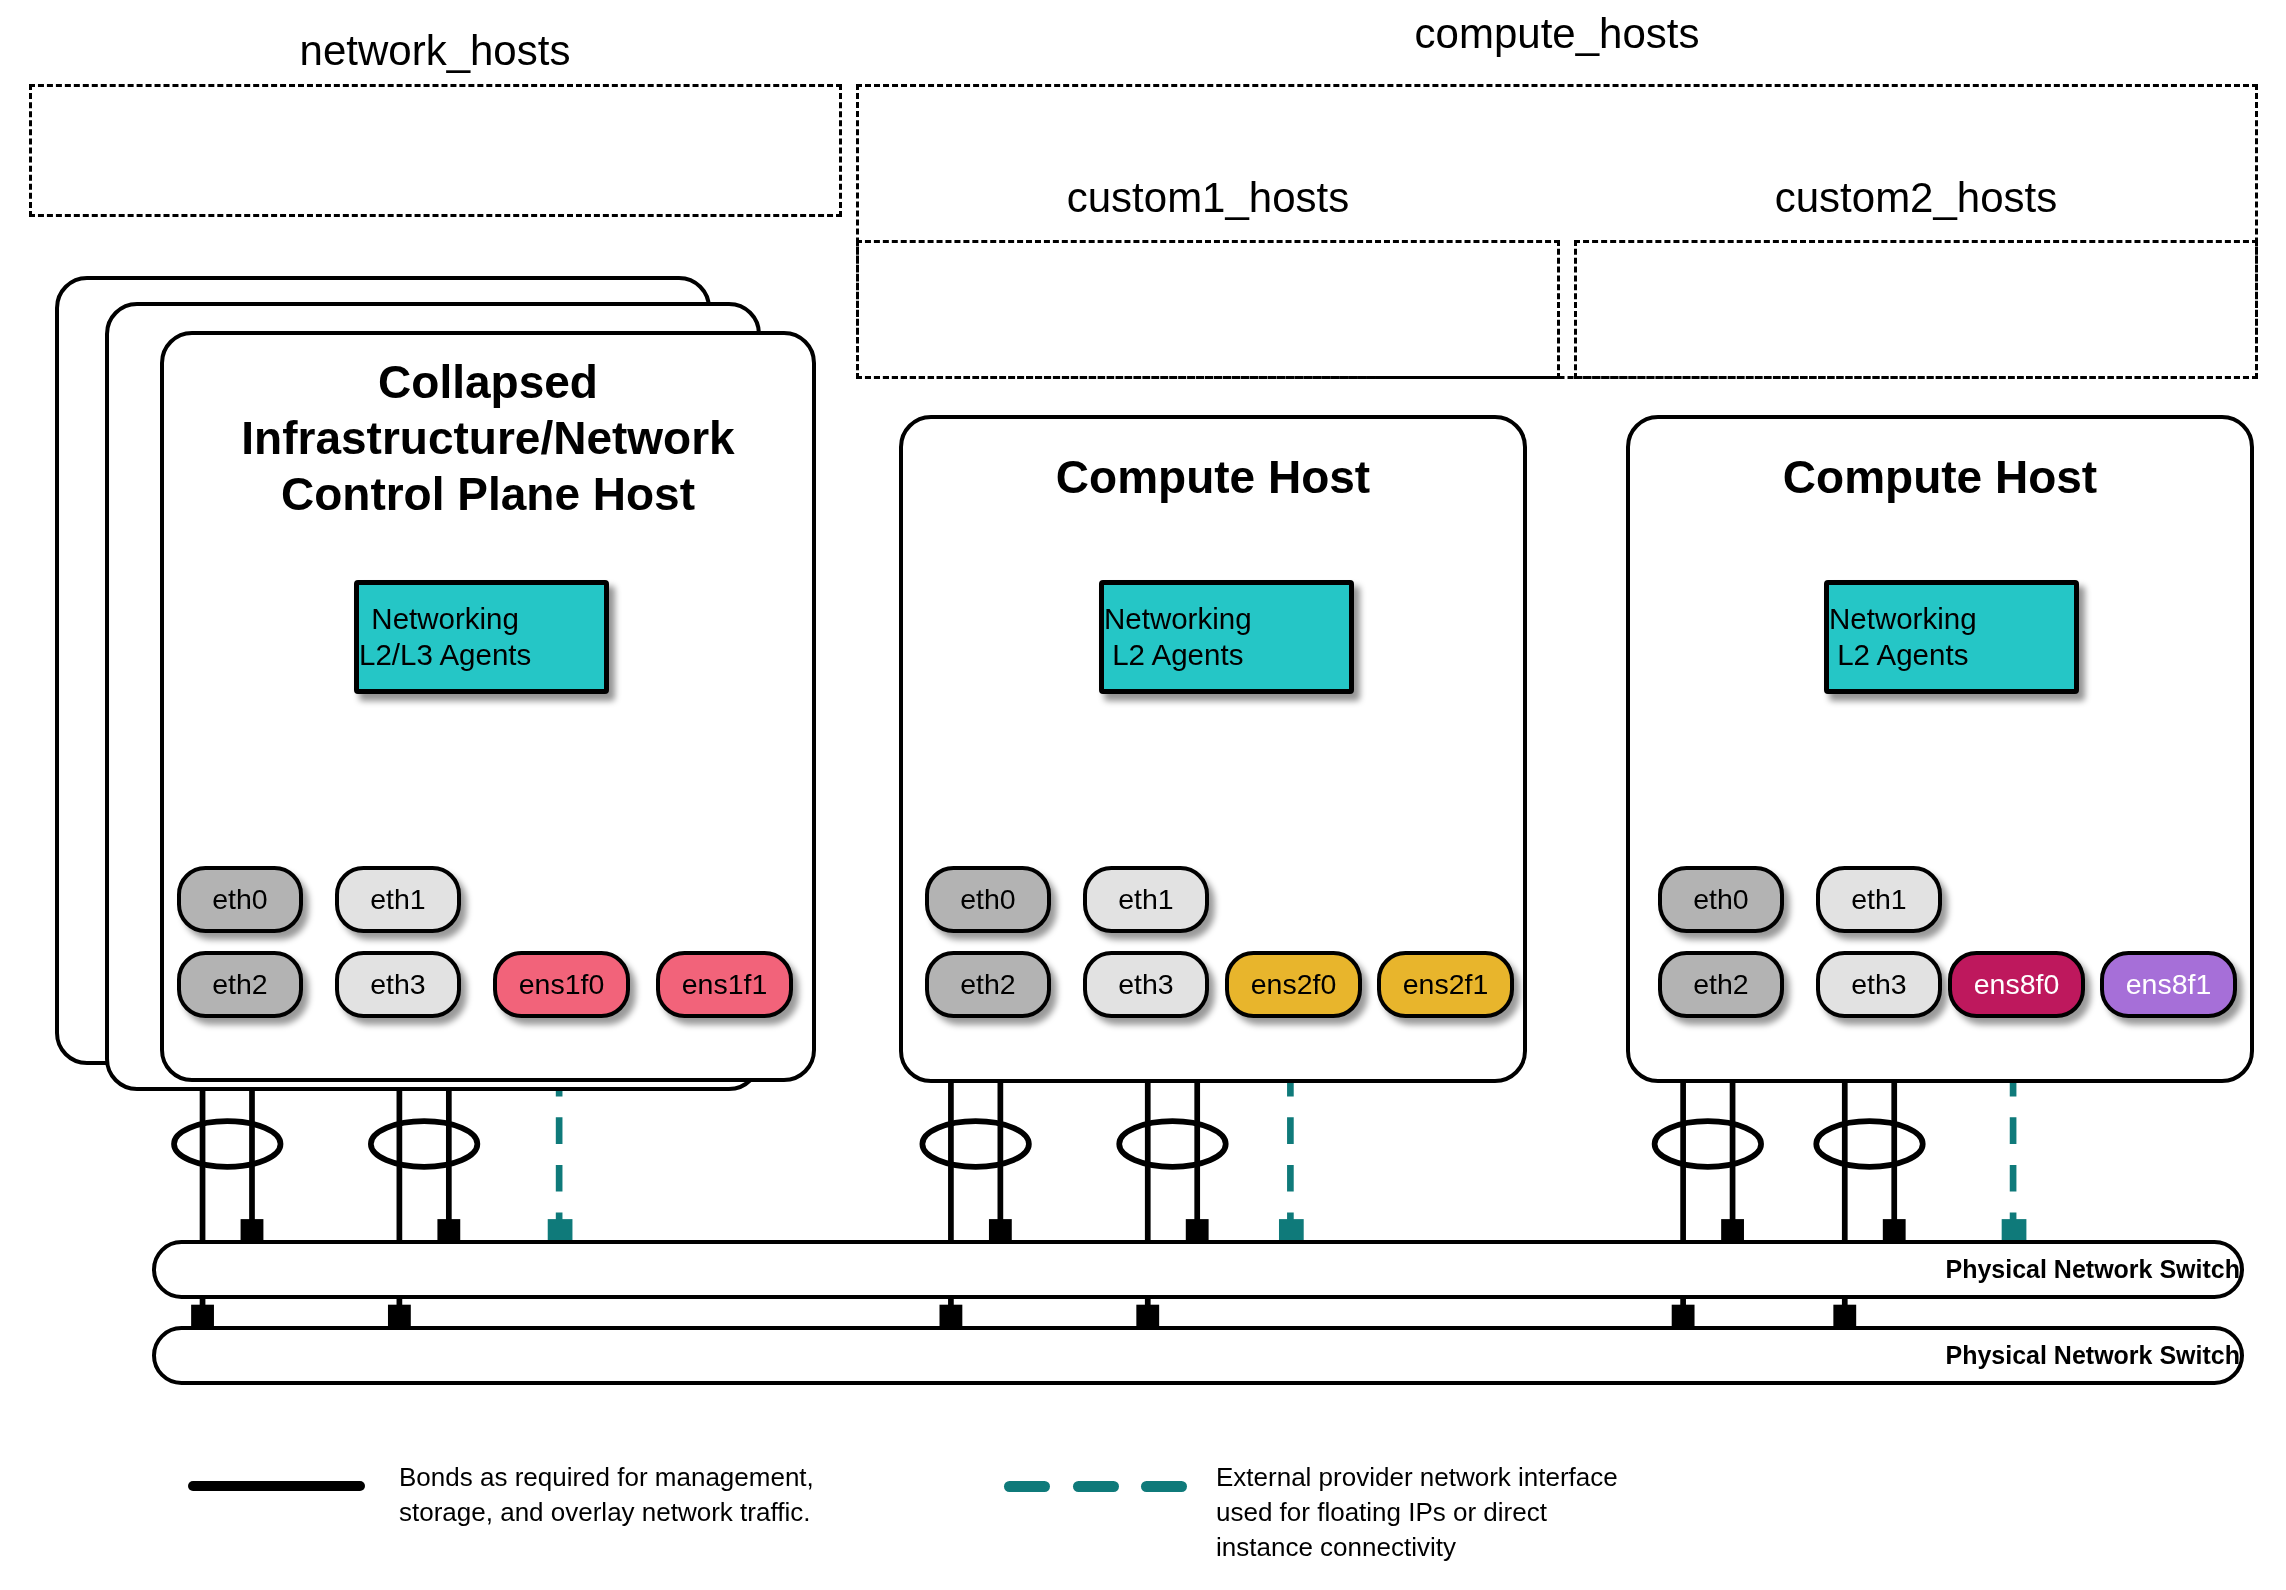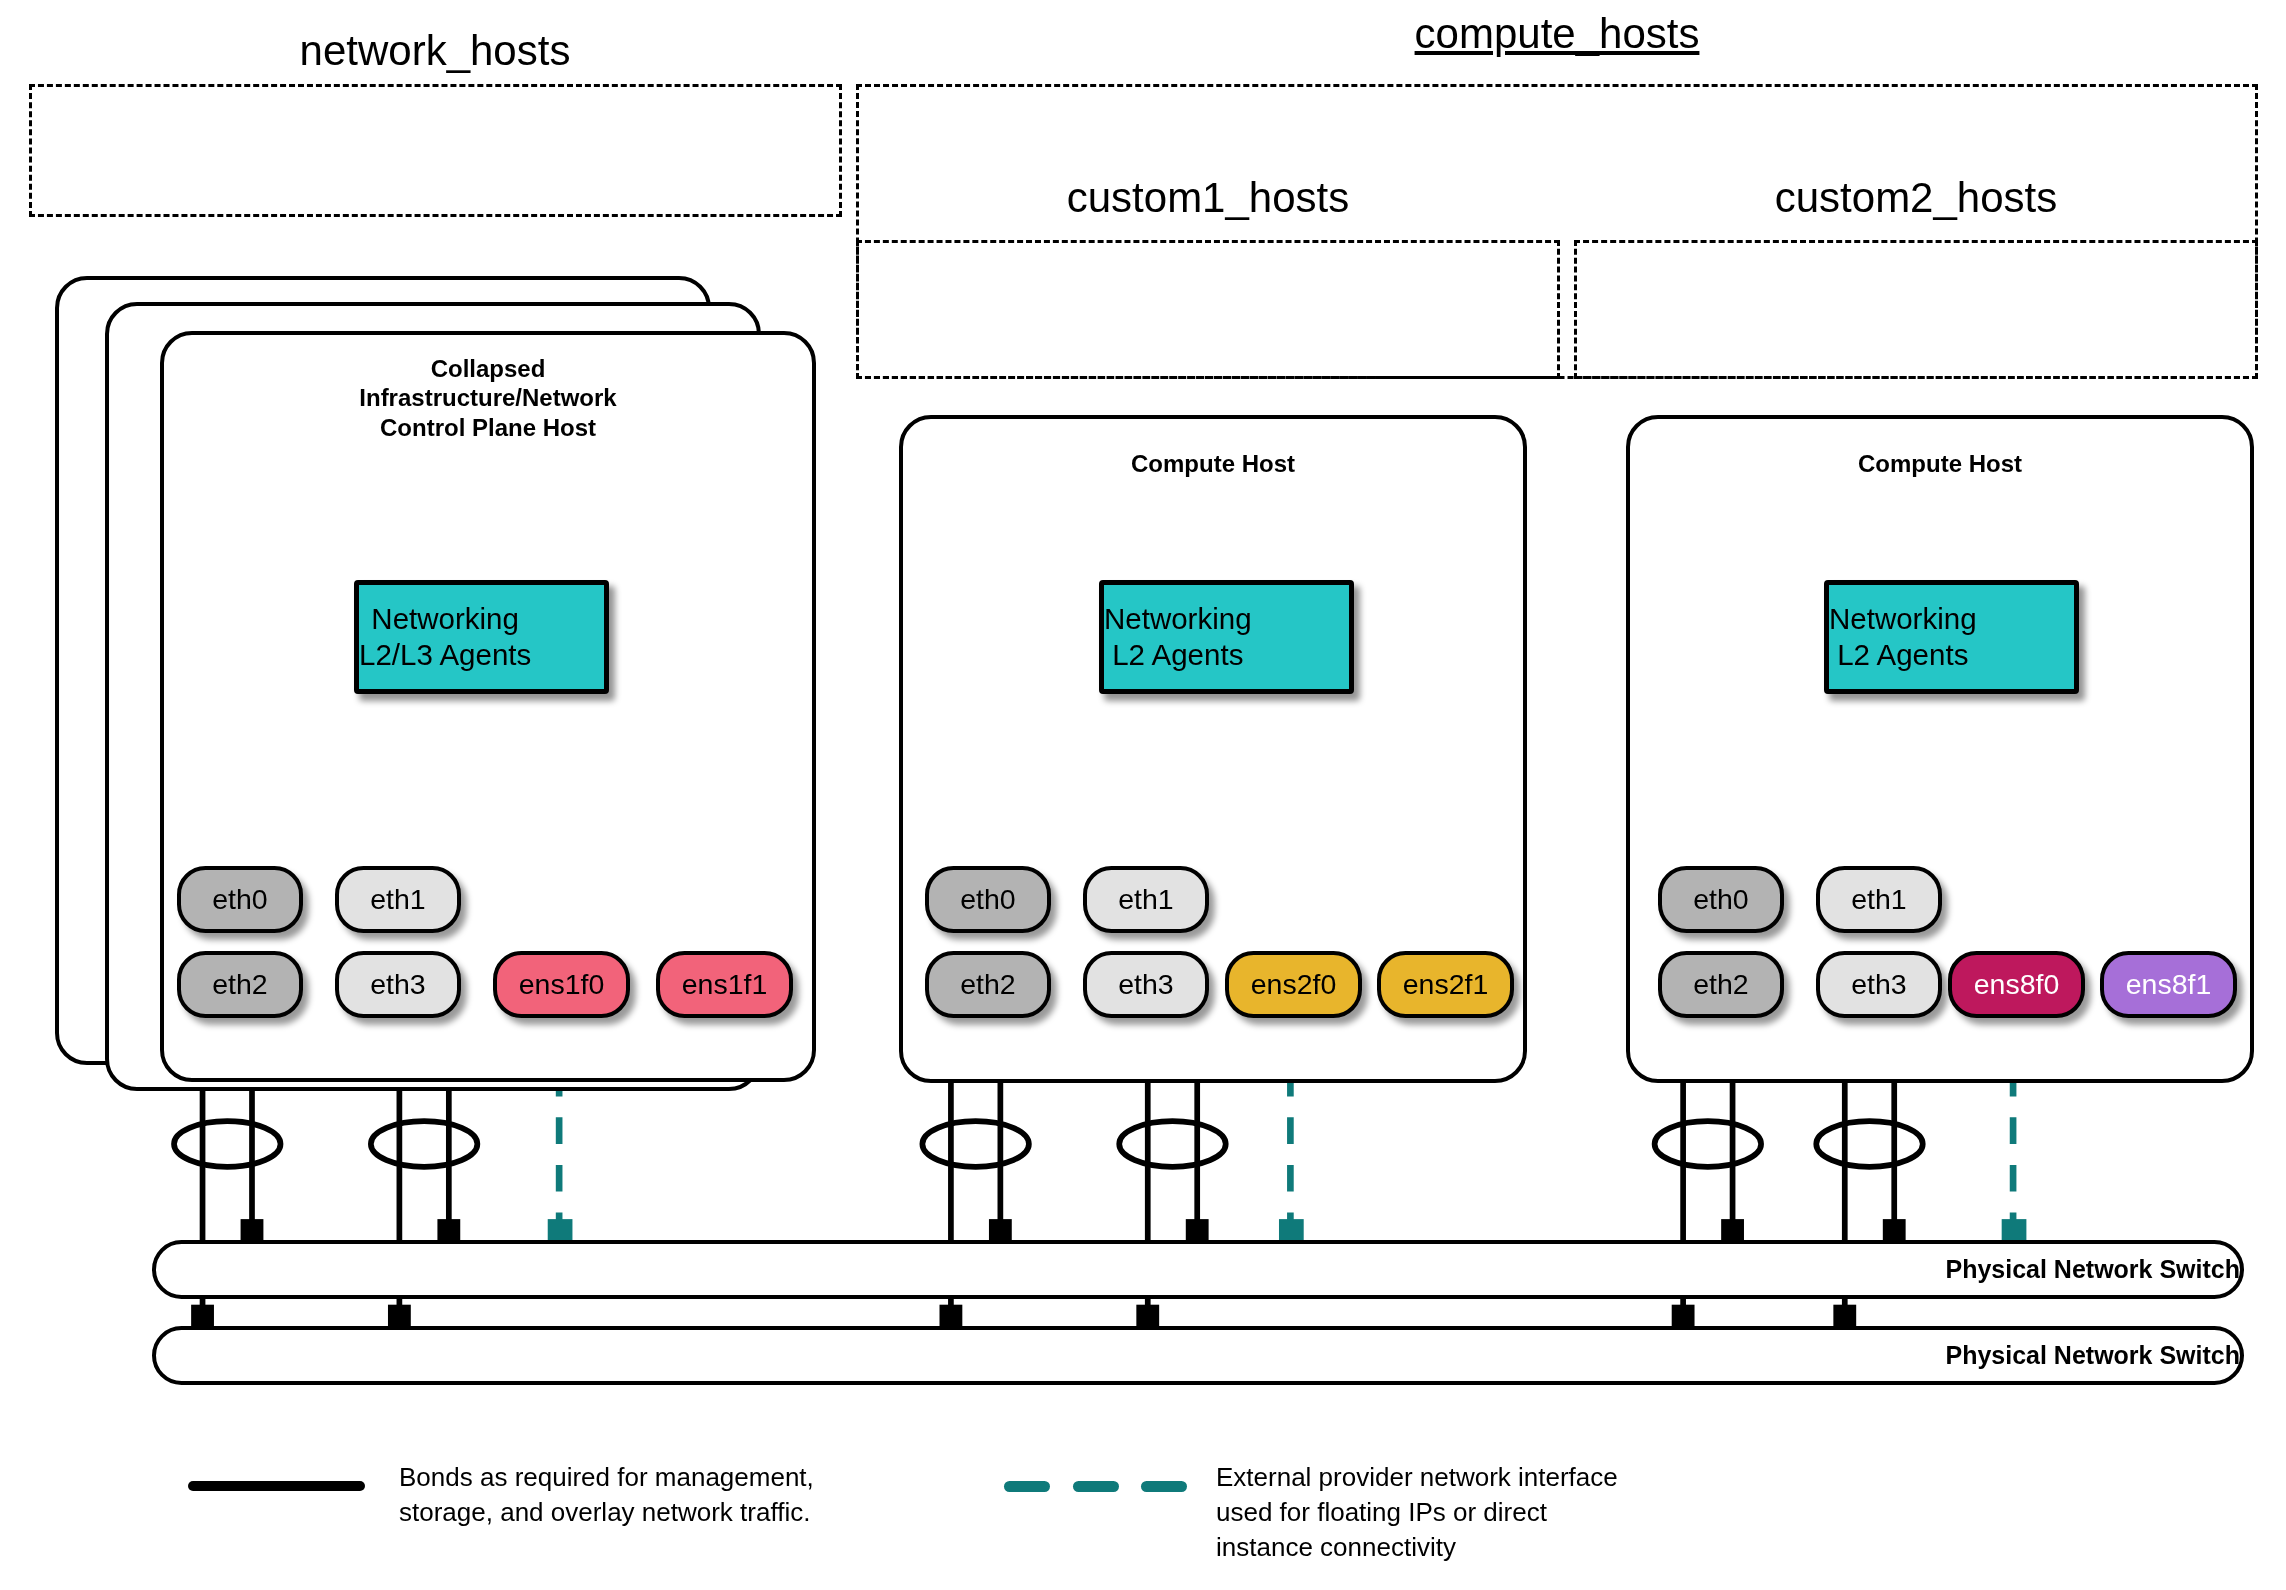--- a/index.html
+++ b/index.html
@@ -52,21 +52,21 @@
     border-radius: 32px;
     background: #ffffff;
     box-sizing: border-box;
   }
   .host-card.ghost { background: #ffffff; }
   .host-title {
     position: absolute;
     left: 0; right: 0;
     text-align: center;
     font-weight: bold;
-    font-size: 24px;
+    font-size: 46px;
     line-height: 1.22;
     color: #000;
     white-space: pre-line;
   }
 
   
   .agent-box {
     position: absolute;
     border: 5.7px solid #000;
     border-radius: 4px;
@@ -145,21 +145,21 @@
 </style>
 </head>
 <body>
 
 <div id="stage">
 
   <div class="group-box" style="left:28.5px; top:84px; width:813px; height:133px;"></div>
   <div class="group-label" style="left:28.5px; top:27px; width:813px;">network_hosts</div>
 
   <div class="group-box" style="left:856px; top:84px; width:1402px; height:295px;"></div>
-  <div class="group-label" style="left:856px; top:9.5px; width:1402px;text-decoration:underline;">compute_hosts</div>
+  <div class="group-label" style="left:856px; top:9.5px; width:1402px;">compute_hosts</div>
 
   <div class="group-box" style="left:856px; top:240px; width:704px; height:139px;"></div>
   <div class="group-label" style="left:856px; top:174px; width:704px;">custom1_hosts</div>
 
   <div class="group-box" style="left:1574px; top:240px; width:684px; height:139px;"></div>
   <div class="group-label" style="left:1574px; top:174px; width:684px;">custom2_hosts</div>
 
   <svg class="layer" viewBox="0 0 2404 1672">
     <defs>
       <marker id="arrowTeal" markerWidth="14" markerHeight="14" refX="6" refY="7" orient="auto" markerUnits="userSpaceOnUse">

